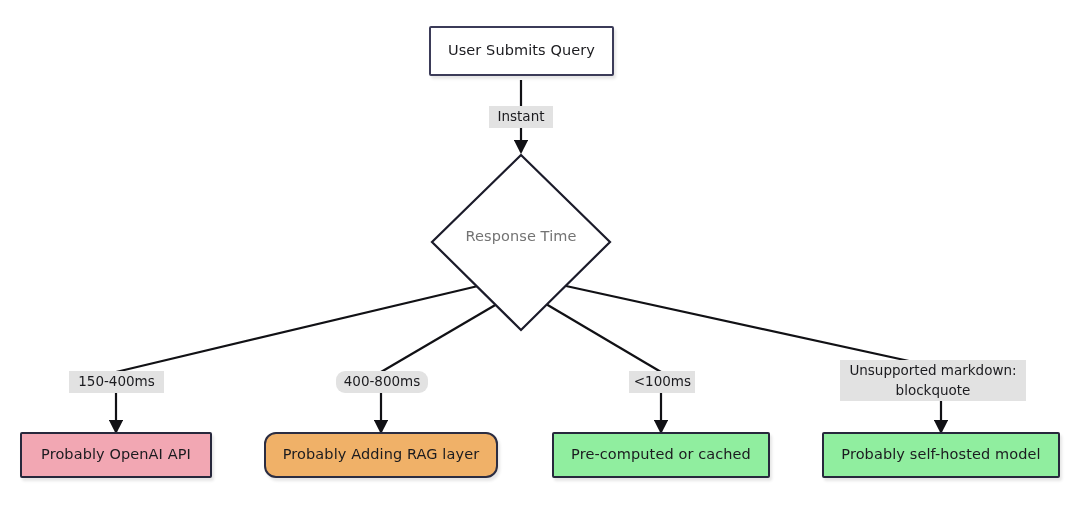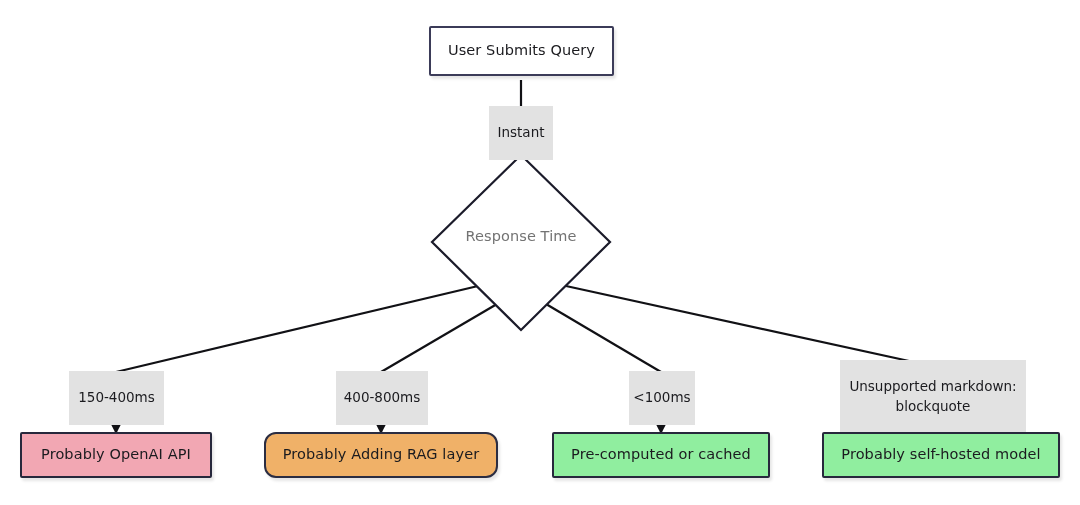--- a/index.html
+++ b/index.html
@@ -62,21 +62,21 @@
     font-size: 14.5px;
     color: #737373;
     letter-spacing: 0.1px;
   }
   .edge-label {
     position: absolute;
     background: #e2e2e2;
     color: #1b1b1f;
     font-size: 13.5px;
     line-height: 1.45;
-    padding: 17px 4px;
+    padding: 1px 4px;
     text-align: center;
     white-space: pre-line;
     box-sizing: border-box;
   }
 </style>
 </head>
 <body>
 
 <div id="canvas">
 
@@ -109,23 +109,23 @@
   </div>
 
   <div class="diamond-wrap" style="left:432px; top:228px; width:178px; height:28px;">
     <div class="diamond-label">Response Time</div>
   </div>
 
   <div class="edge-label" style="left:489px; top:106px; width:64px;">Instant</div>
 
   <div class="edge-label" style="left:69px; top:371px; width:95px;">150-400ms</div>
 
-  <div class="edge-label" style="left:336px; top:371px; width:92px;">400-800ms</div>
+  <div class="edge-label" style="left:336px; top:371px; width:92px;border-radius:9px;">400-800ms</div>
 
-  <div class="edge-label" style="left:629px; top:371px; width:66px;">&lt;100ms</div>
+  <div class="edge-label" style="left:629px; top:371px; width:66px;text-align:right;">&lt;100ms</div>
 
   <div class="edge-label" style="left:840px; top:360px; width:186px;">Unsupported markdown:
 blockquote</div>
 
   <div class="node node-pink" style="left:20px; top:432px; width:192px; height:46px;">
     <span>Probably OpenAI API</span>
   </div>
 
   <div class="node node-orange" style="left:264px; top:432px; width:234px; height:46px;">
     <span>Probably Adding RAG layer</span>

